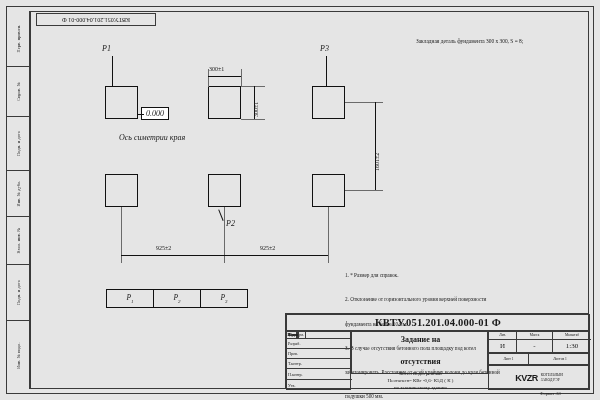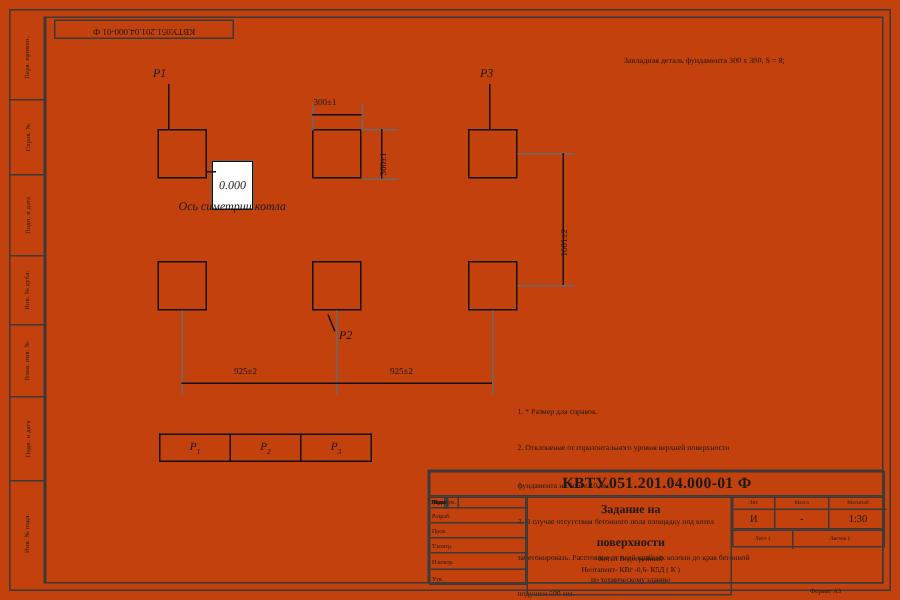--- a/index.html
+++ b/index.html
@@ -1,17 +1,17 @@
 <!DOCTYPE html>
 <html><head>
 <meta charset="utf-8">
 <style>
   html,body{margin:0;padding:0;background:#ffffff;}
   body{width:600px;height:400px;overflow:hidden;font-family:"Liberation Serif",serif;color:#1a1a1a;}
-  #sheet{position:relative;width:600px;height:400px;background:#c2410c;}
+  #sheet{position:relative;width:600px;height:400px;background:#e5e5e5;}
 
   
   .page-border{position:absolute;left:6px;top:6px;width:588px;height:388px;border:1px solid #3a3a3a;box-sizing:border-box;}
   .frame-border{position:absolute;left:30px;top:11px;width:559px;height:378px;border:1px solid #3a3a3a;box-sizing:border-box;}
 
   
   .left-col{position:absolute;left:6px;top:11px;width:24px;height:378px;border-right:1px solid #3a3a3a;box-sizing:border-box;}
   .lc-cell{position:absolute;left:0;width:24px;border-bottom:1px solid #3a3a3a;box-sizing:border-box;
            display:flex;align-items:center;justify-content:center;}
   .lc-cell span{transform:rotate(-90deg);white-space:nowrap;font-size:4.2px;letter-spacing:.2px;}
@@ -26,21 +26,21 @@
   .pad{position:absolute;border:1.1px solid #111;box-sizing:border-box;background:transparent;}
   .dimline{position:absolute;background:#111;}
   .hline{height:0.7px;}
   .vline{width:0.7px;}
   .ext{position:absolute;background:#6a6a6a;}
 
   .label{position:absolute;font-size:8px;font-style:italic;font-family:"Liberation Serif",serif;}
   .dimtxt{position:absolute;font-size:6px;font-family:"Liberation Serif",serif;white-space:nowrap;}
   .dimtxt.vert{transform:rotate(-90deg);transform-origin:left top;}
 
-  .boxed{position:absolute;border:1px solid #111;padding:11px 4px;font-size:8px;font-style:italic;background:#fff;}
+  .boxed{position:absolute;border:1px solid #111;padding:1px 4px;font-size:8px;font-style:italic;background:#fff;}
 
   .note{position:absolute;font-size:5.2px;line-height:1.55;font-family:"Liberation Serif",serif;white-space:pre-wrap;}
   .topnote{position:absolute;font-size:5.4px;font-family:"Liberation Serif",serif;}
 
   
   .ptable{position:absolute;border-collapse:collapse;font-family:"Liberation Serif",serif;}
   .ptable td{border:1px solid #111;width:44px;height:15px;text-align:center;font-size:7.5px;font-style:italic;}
 
   
   .tb{position:absolute;left:285px;top:313px;width:304px;height:76px;border:1px solid #3a3a3a;box-sizing:border-box;font-size:4px;}
@@ -131,21 +131,21 @@
     <div class="ext" style="left:194px;top:196px;width:0.7px;height:56px;"></div>
     <div class="ext" style="left:298px;top:196px;width:0.7px;height:56px;"></div>
     <div class="dimline hline" style="left:91px;top:244px;width:103px;"></div>
     <div class="dimline hline" style="left:194px;top:244px;width:104px;"></div>
     <div class="dimtxt" style="left:126px;top:234px;">925±2</div>
     <div class="dimtxt" style="left:230px;top:234px;">925±2</div>
 
     <div class="boxed" style="left:111px;top:96px;">0.000</div>
     <div class="ext" style="left:108px;top:103px;width:6px;height:0.7px;background:#111;"></div>
 
-    <div class="label" style="left:89px;top:122px;">Ось симетрии котла</div>
+    <div class="label" style="left:89px;top:122px;">Ось симетрии края</div>
 
     <div class="note" style="left:315px;top:244px;width:250px;">
       <div>1. * Размер для справок.</div>
       <div>2. Отклонение от горизонтального уровня верхней поверхности</div>
       <div>фундамента не более 10 мм.</div>
       <div>3. В случае отсутствия бетонного пола площадку под котел</div>
       <div>забетонировать. Расстояние от осей крайних колонн до края бетонной</div>
       <div>подушки 500 мм.</div>
       
       
@@ -177,26 +177,26 @@
         <div class="t" style="width:12px;height:7px;border-right:0.7px solid #3a3a3a;">Подп.</div>
         <div class="t" style="width:12px;height:7px;">Дата</div>
       </div>
       <div class="tl" style="left:0;top:7px;width:65px;height:10px;border-bottom:0.7px solid #3a3a3a;">Разраб.</div>
       <div class="tl" style="left:0;top:17px;width:65px;height:10px;border-bottom:0.7px solid #3a3a3a;">Пров.</div>
       <div class="tl" style="left:0;top:27px;width:65px;height:10px;border-bottom:0.7px solid #3a3a3a;">Т.контр.</div>
       <div class="tl" style="left:0;top:37px;width:65px;height:11px;border-bottom:0.7px solid #3a3a3a;">Н.контр.</div>
       <div class="tl" style="left:0;top:48px;width:65px;height:11px;">Утв.</div>
     </div>
 
-    <div class="b" style="left:65px;top:17px;width:137px;height:66px;padding-left:29px;">
+    <div class="b" style="left:65px;top:17px;width:137px;height:43px;padding-left:29px;">
       <div class="t" style="left:0;top:3px;width:137px;height:11px;">
           <span class="ttl"></span>
         </div>
       <div class="t ttl" style="left:0;top:3px;width:137px;height:11px;">Задание на</div>
-      <div class="t ttl" style="left:0;top:25px;width:137px;height:11px;">поверхности</div>
+      <div class="t ttl" style="left:0;top:25px;width:137px;height:11px;">отсутствия</div>
       <div class="t sub" style="left:0;top:38px;width:137px;height:7px;">Котел Водогрейный</div>
       <div class="t sub" style="left:0;top:45px;width:137px;height:7px;">Неотапент- КВг -0,6- К5Д ( К )</div>
       <div class="t sub" style="left:0;top:52px;width:137px;height:7px;">по техническому зданию</div>
     </div>
 
     <div class="b" style="left:202px;top:17px;width:102px;height:22px;">
       <div class="t small" style="left:0;top:0;width:28px;height:8px;border-right:0.7px solid #3a3a3a;border-bottom:0.7px solid #3a3a3a;">Лит.</div>
       <div class="t small" style="left:28px;top:0;width:36px;height:8px;border-right:0.7px solid #3a3a3a;border-bottom:0.7px solid #3a3a3a;">Масса</div>
       <div class="t small" style="left:64px;top:0;width:38px;height:8px;border-bottom:0.7px solid #3a3a3a;">
           <span>Масштаб</span>
@@ -204,18 +204,27 @@
       <div class="t" style="left:0;top:8px;width:28px;height:14px;border-right:0.7px solid #3a3a3a;font-size:7px;">И</div>
       <div class="t" style="left:28px;top:8px;width:36px;height:14px;border-right:0.7px solid #3a3a3a;font-size:7px;">-</div>
       <div class="t" style="left:64px;top:8px;width:38px;height:14px;font-size:7px;">1:30</div>
     </div>
 
     <div class="b" style="left:202px;top:39px;width:102px;height:12px;">
       <div class="t small" style="left:0;top:0;width:40px;height:12px;border-right:0.7px solid #3a3a3a;"><span>Лист</span>&nbsp;<span>1</span></div>
       <div class="t small" style="left:40px;top:0;width:62px;height:12px;"><span>Листов</span>&nbsp;<span>1</span></div>
     </div>
 
+    <div class="b" style="left:202px;top:51px;width:102px;height:25px;display:flex;align-items:center;justify-content:center;">
+      <div style="position:relative;display:flex;align-items:center;gap:3px;">
+        <span class="logo">KVZR</span>
+        <span style="display:flex;flex-direction:column;line-height:1.2;">
+          <span class="small">КОТЕЛЬНЫЙ</span>
+          <span class="small">ЗАВОД РЭР</span>
+        </span>
+      </div>
+    </div>
 
   </div>
 
   <div class="fmt" style="left:540px;top:391px;">Формат А3</div>
 
 </div>
 
 </body></html>

